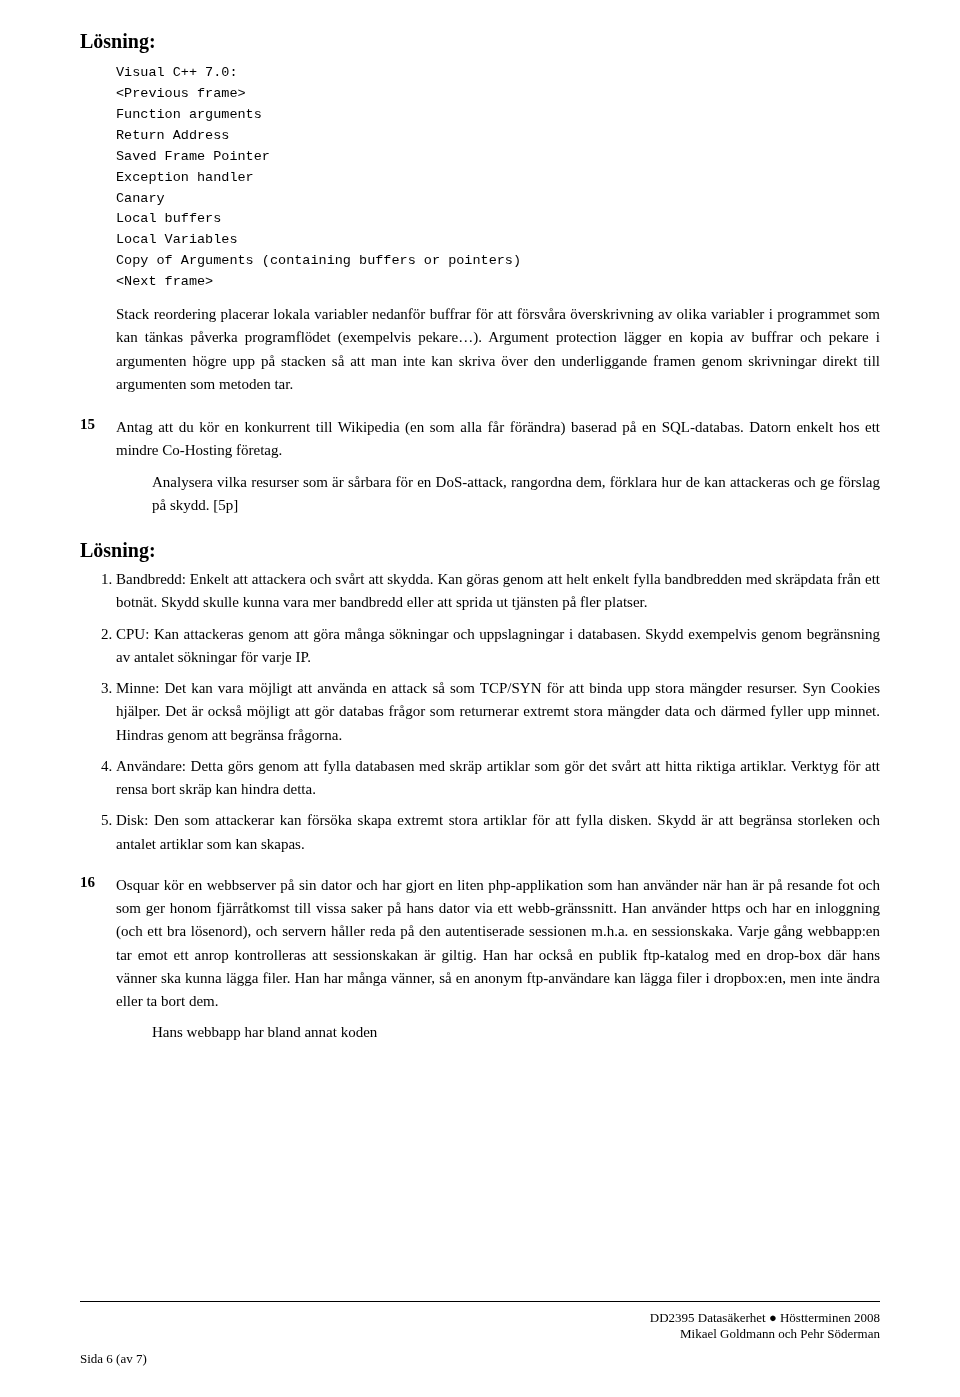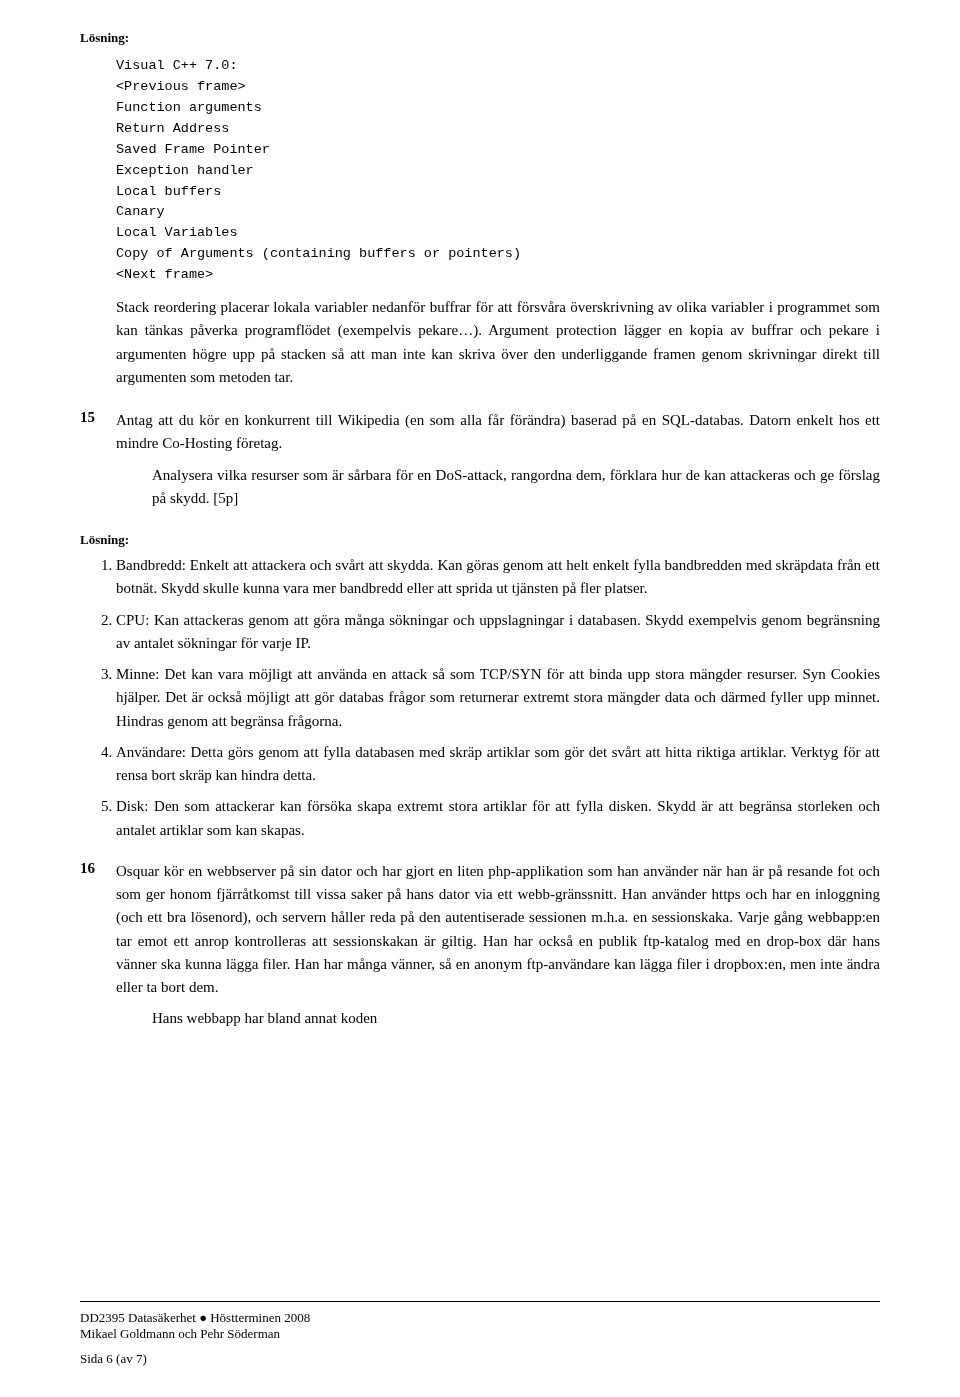--- a/index.html
+++ b/index.html
@@ -41,41 +41,41 @@
     .code-line {
       display: block;
     }
     p {
       line-height: 1.55;
       margin-bottom: 8px;
       text-align: justify;
     }
     .losning-label {
       font-weight: bold;
-      font-size: 13px;
+      font-size: 20px;
       margin-bottom: 6px;
     }
     .indent {
       margin-left: 36px;
     }
     ol.answer-list {
       margin-left: 36px;
       margin-bottom: 10px;
     }
     ol.answer-list li {
       margin-bottom: 8px;
       line-height: 1.55;
       text-align: justify;
     }
     .footer-line {
       position: absolute;
       bottom: 55px;
       left: 0;
       right: 0;
-      text-align: left;
+      text-align: right;
       font-size: 13px;
       border-top: 1px solid #000;
       padding-top: 8px;
       margin: 0 80px;
     }
     .page-num {
       position: absolute;
       bottom: 30px;
       left: 80px;
       font-size: 13px;
@@ -98,22 +98,22 @@
 
   <div class="losning-label">Lösning:</div>
 
   <div class="code-block">
     <span class="code-line">Visual C++ 7.0:</span>
     <span class="code-line">&lt;Previous frame&gt;</span>
     <span class="code-line">Function arguments</span>
     <span class="code-line">Return Address</span>
     <span class="code-line">Saved Frame Pointer</span>
     <span class="code-line">Exception handler</span>
+    <span class="code-line">Canary</span>
     <span class="code-line">Local buffers</span>
-    <span class="code-line">Canary</span>
     <span class="code-line">Local Variables</span>
     <span class="code-line">Copy of Arguments (containing buffers or pointers)</span>
     <span class="code-line">&lt;Next frame&gt;</span>
   </div>
 
   <p class="indent">Stack reordering placerar lokala variabler nedanför buffrar för att försvåra överskrivning av olika variabler i programmet som kan tänkas påverka programflödet (exempelvis pekare…). Argument protection lägger en kopia av buffrar och pekare i argumenten högre upp på stacken så att man inte kan skriva över den underliggande framen genom skrivningar direkt till argumenten som metoden tar.</p>
 
   <div class="section-header section15">
     <span class="section-number">15</span>
     <div class="section-content">

